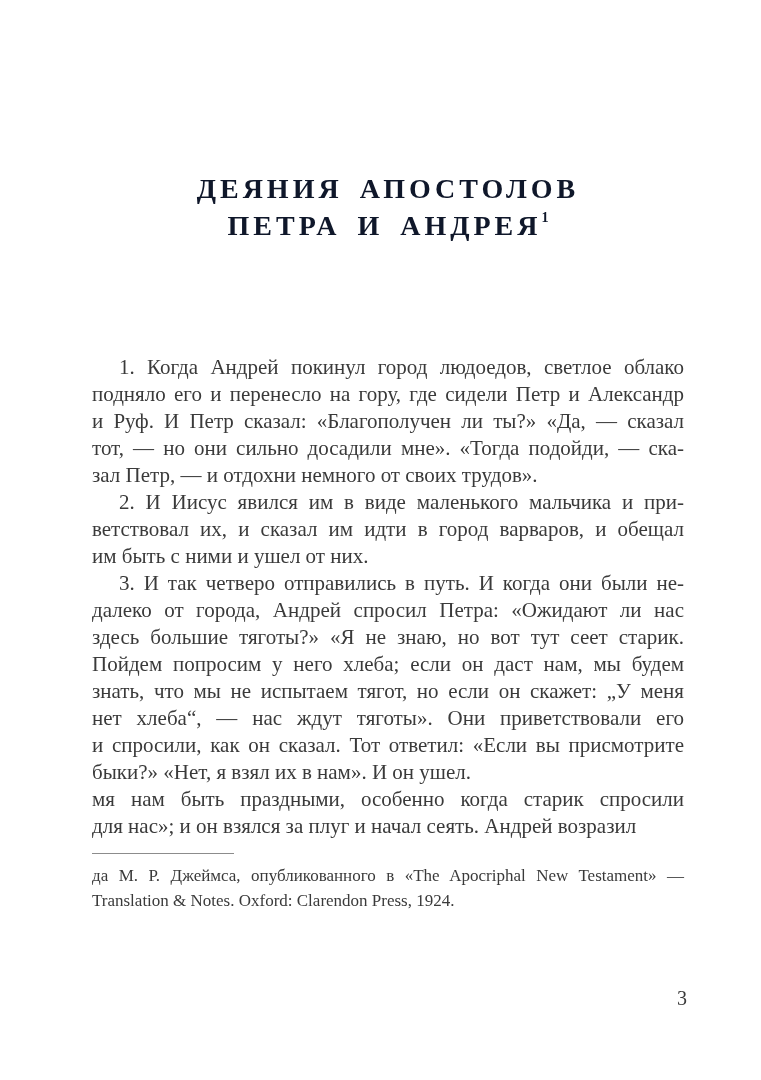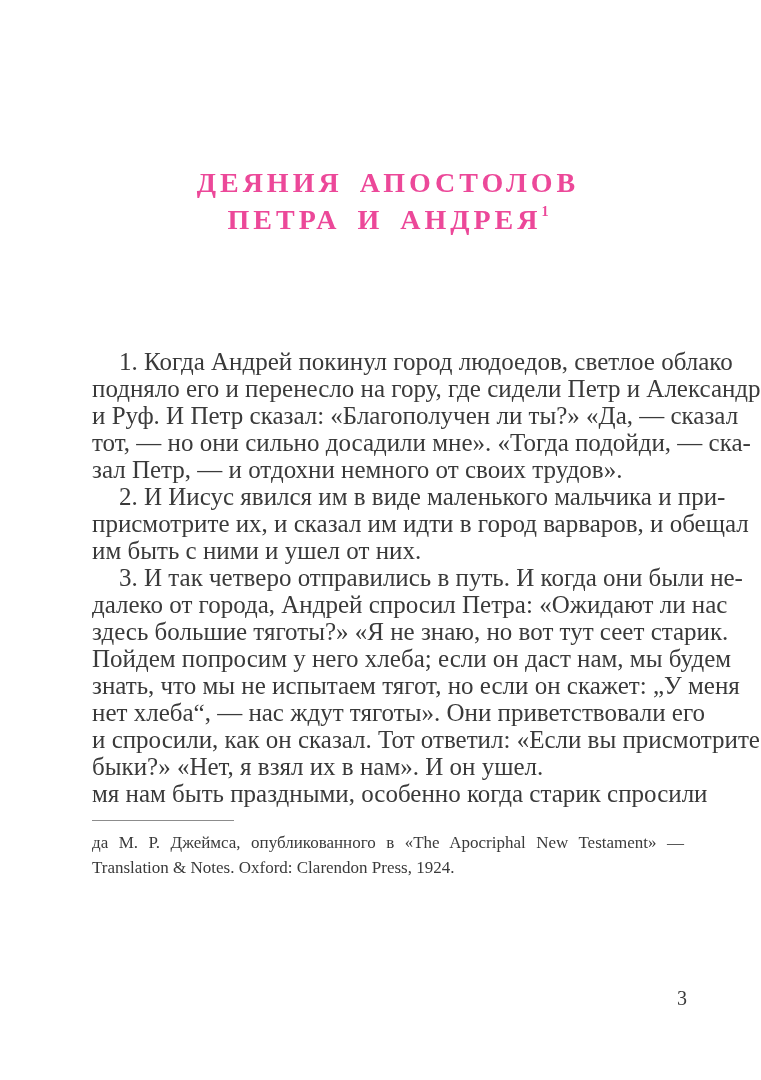--- a/index.html
+++ b/index.html
@@ -16,39 +16,39 @@
     color: #3a3a3a;
     overflow: hidden;
   }
   .content {
     position: absolute;
     left: 92px;
     top: 0;
     width: 592px;
   }
   .title {
-    margin: 8px;
+    margin: 14px;
     padding-top: 156px;
     text-align: center;
     font-size: 28px;
     line-height: 37px;
     font-weight: bold;
     letter-spacing: 4px;
     word-spacing: 6px;
-    color: #ec4899;
+    color: #0f172a;
   }
   .title sup {
     font-size: 14px;
     letter-spacing: 0;
     vertical-align: 13px;
     line-height: 0;
   }
   .body-text {
     margin-top: 110px;
-    font-size: 25px;
+    font-size: 21px;
     line-height: 27px;
   }
   .para { margin: 0; }
   .tl {
     white-space: nowrap;
     text-align: justify;
     text-align-last: justify;
   }
   .tl.first { text-indent: 27px; }
   .tl.last  { text-align-last: left; }
@@ -92,35 +92,36 @@
     <div class="body-text" id="body-text">
         <div class="para">
           <div class="tl first">1. Когда Андрей покинул город людоедов, светлое облако</div>
           <div class="tl">подняло его и перенесло на гору, где сидели Петр и Александр</div>
           <div class="tl">и Руф. И Петр сказал: «Благополучен ли ты?» «Да, — сказал</div>
           <div class="tl">тот, — но они сильно досадили мне». «Тогда подойди, — ска-</div>
           <div class="tl last">зал Петр, — и отдохни немного от своих трудов».</div>
         </div>
         <div class="para">
           <div class="tl first">2. И Иисус явился им в виде маленького мальчика и при-</div>
-          <div class="tl">присмотрите их, и сказал им идти в город варваров, и обещал</div>
+          <div class="tl">ветствовал их, и сказал им идти в город варваров, и обещал</div>
           <div class="tl last">им быть с ними и ушел от них.</div>
         </div>
         <div class="para">
           <div class="tl first">3. И так четверо отправились в путь. И когда они были не-</div>
           <div class="tl">далеко от города, Андрей спросил Петра: «Ожидают ли нас</div>
           <div class="tl">здесь большие тяготы?» «Я не знаю, но вот тут сеет старик.</div>
           <div class="tl">Пойдем попросим у него хлеба; если он даст нам, мы будем</div>
           <div class="tl">знать, что мы не испытаем тягот, но если он скажет: „У меня</div>
           <div class="tl">нет хлеба“, — нас ждут тяготы». Они приветствовали его</div>
           <div class="tl">и спросили, как он сказал. Тот ответил: «Если вы присмотрите</div>
           <div class="tl last">быки?» «Нет, я взял их в нам». И он ушел.</div>
         </div>
         <div class="para">
           <div class="tl">мя нам быть праздными, особенно когда старик спросили</div>
+          <div class="tl last">для нас»; и он взялся за плуг и начал сеять. Андрей возразил</div>
         </div>
       </div>
 
     <div class="footnote">
       <div class="footnote-rule"></div>
       <div id="footnote-lines">
           <div class="fl">да М. Р. Джеймса, опубликованного в «The Apocriphal New Testament» —</div>
           <div class="fl last">Translation &amp; Notes. Oxford: Clarendon Press, 1924.</div>
         </div>
     </div>

